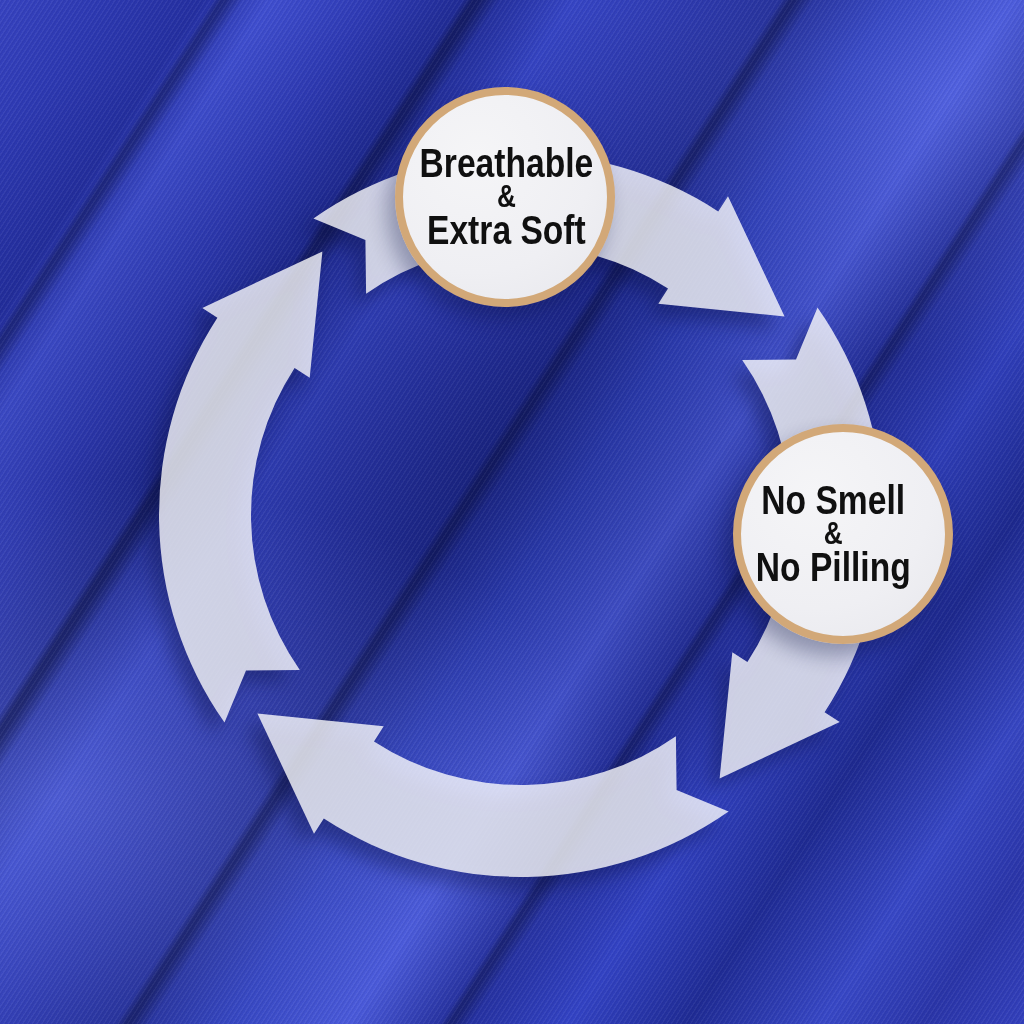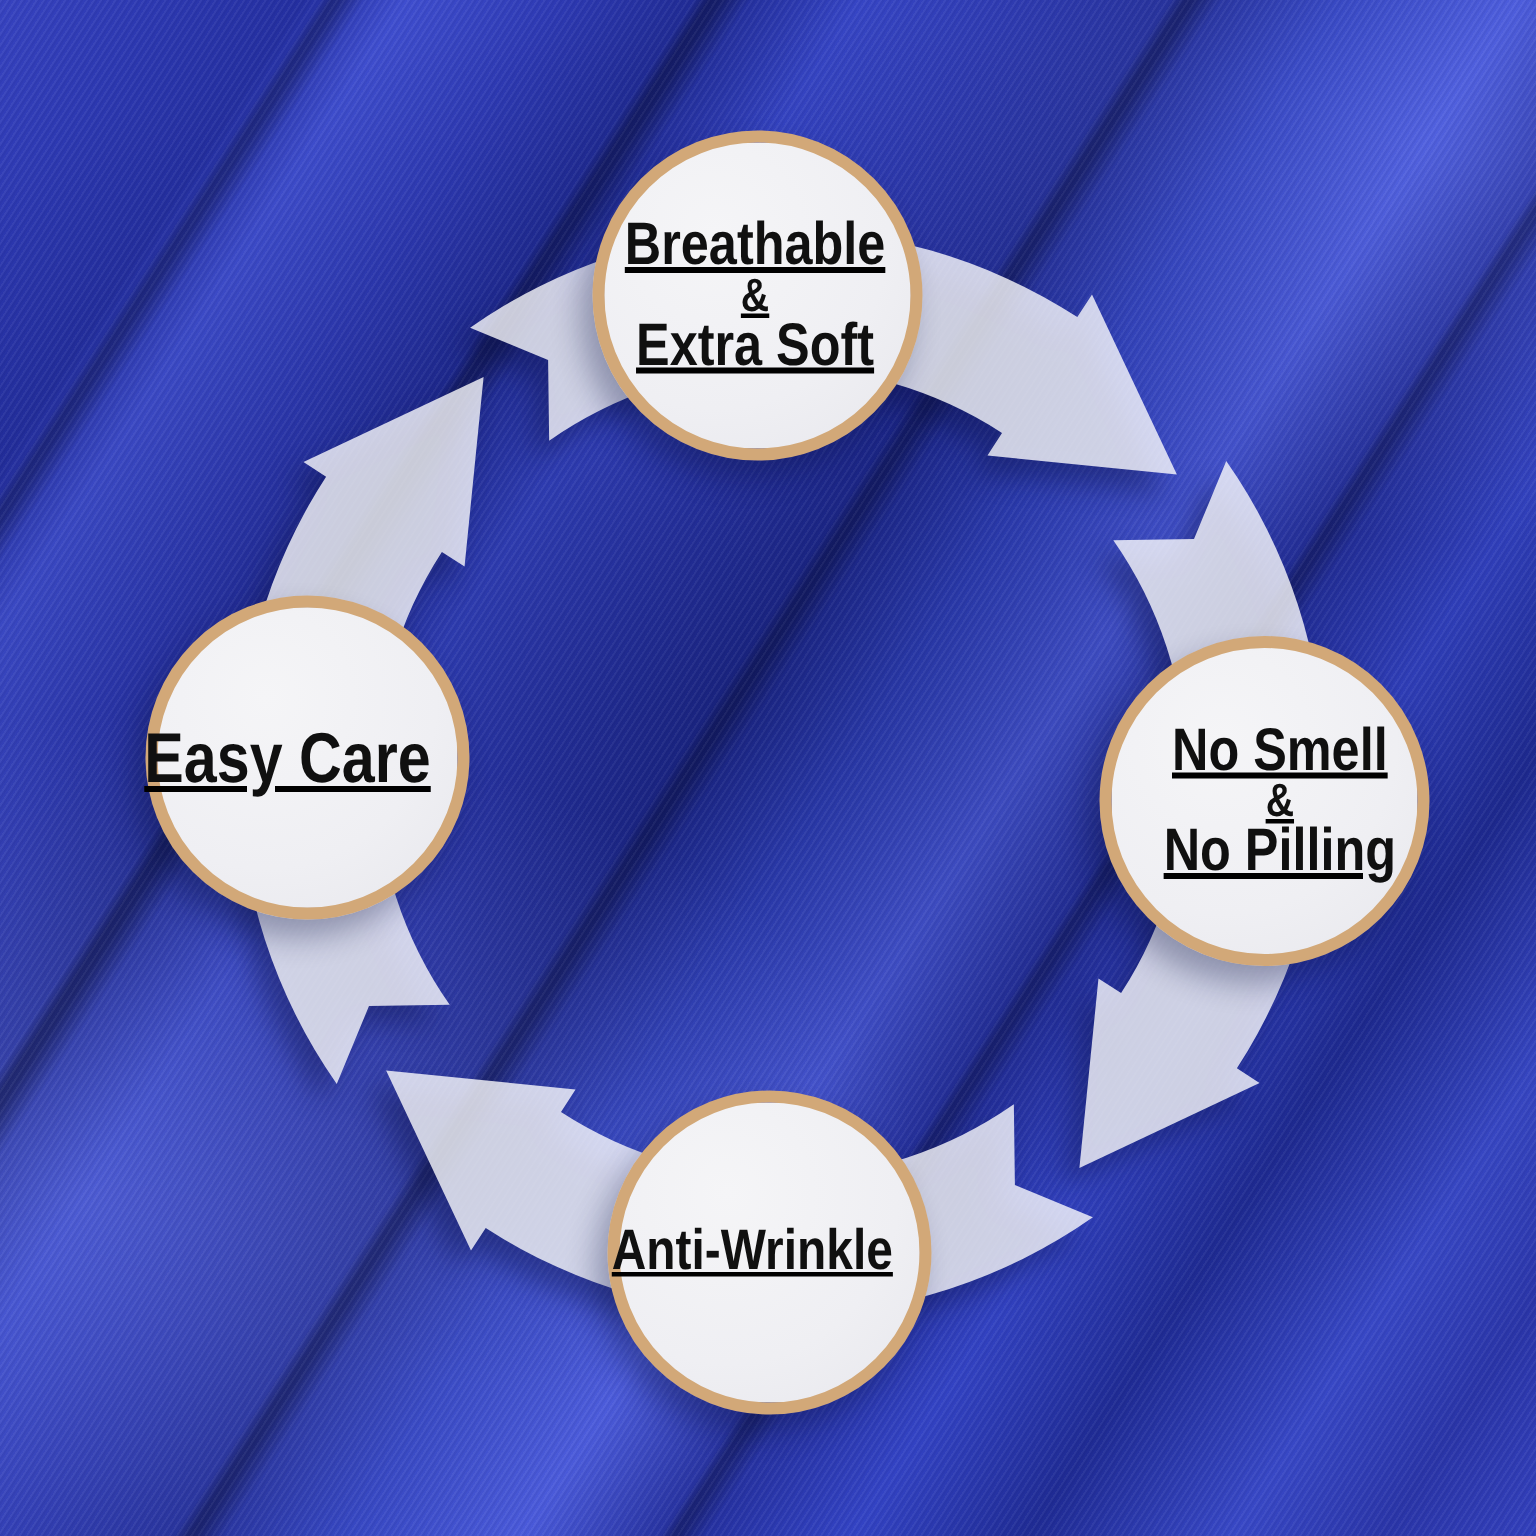--- a/index.html
+++ b/index.html
@@ -44,21 +44,21 @@
   .cycle-svg{
     position:absolute;left:0;top:0;
     filter:drop-shadow(-10px 12px 9px rgba(8,14,60,0.45));
   }
   
   .badge{
     position:absolute;border-radius:50%;
     border:8px solid var(--badge-border,#d2a878);
     background:radial-gradient(circle at 36% 30%, #f5f5f7 0%, var(--badge-fill,#efeff3) 60%, #e7e7ec 100%);
     box-shadow:-8px 12px 20px rgba(8,14,60,0.32);
-    display:flex;align-items:center;justify-content:flex-end;text-decoration:underline;
+    display:flex;align-items:center;justify-content:flex-start;
   }
   .badge--top{left:395px;top:87px;width:204px;height:204px;}
   .badge--right{left:733px;top:424px;width:204px;height:204px;}
   .badge--bottom{left:405px;top:727px;width:200px;height:200px;}
   .badge--left{left:97px;top:397px;width:200px;height:200px;}
   .badge-text{
     font-weight:bold;color:var(--badge-text,#101010);
     text-align:center;white-space:nowrap;
     transform:scaleX(0.84);transform-origin:center;
     line-height:0.98;
@@ -105,25 +105,15 @@
   </div>
 
   <div class="badge badge--right">
     <div class="badge-text">
         <span>No Smell</span>
         <span class="amp">&amp;</span>
         <span>No Pilling</span>
       </div>
   </div>
 
-  <div class="badge badge--bottom">
-    <div class="badge-text">
-        <span>Anti-Wrinkle</span>
-      </div>
-  </div>
 
-  <div class="badge badge--left">
-    <div class="badge-text">
-        <span>Easy Care</span>
-      </div>
-  </div>
 
 </div>
 
 </body></html>

